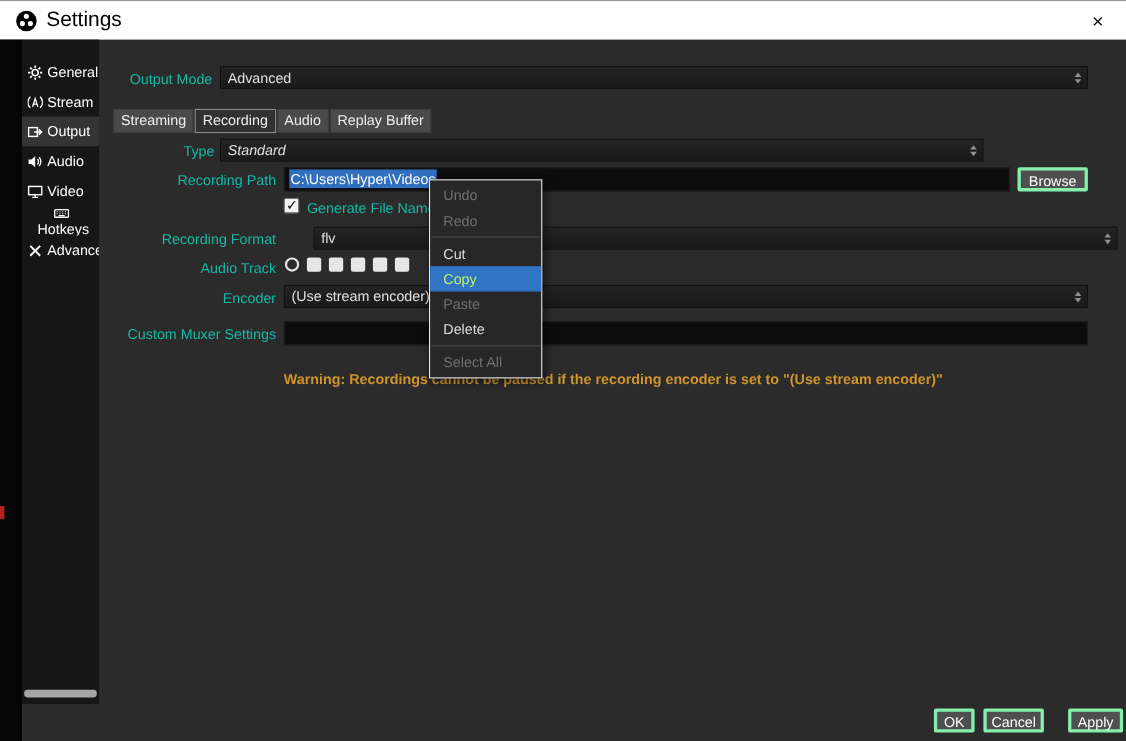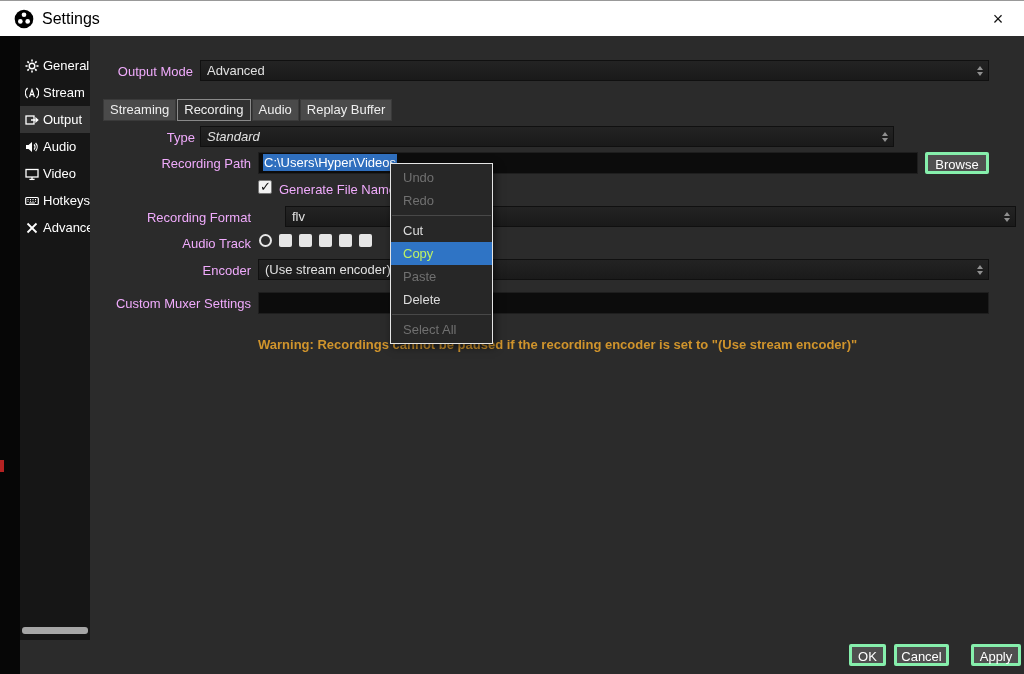--- a/index.html
+++ b/index.html
@@ -7,36 +7,36 @@
   body {
     position:relative; overflow:hidden;
     background:#2b2b2b;
     font-family:"Liberation Sans","DejaVu Sans",sans-serif;
     font-size:13px; color:#e0e0e0;
   }
 
   
   .titlebar{position:absolute;left:0;top:0;width:1024px;height:36px;background:#ffffff;display:flex;align-items:center;border-top:1px solid #999;}
   .titlebar .logo{margin-left:14px;width:20px;height:20px;flex:0 0 auto;}
-  .titlebar .title{margin-left:8px;color:#000;font-size:16px;}
+  .titlebar .title{margin-left:8px;color:#000;font-size:19px;}
   .titlebar .close{position:absolute;right:14px;top:6px;width:24px;height:24px;text-align:center;line-height:24px;color:#111;font-size:18px;cursor:default;}
 
   
   .left-strip{position:absolute;left:0;top:36px;width:20px;height:638px;background:#060606;}
   .red-mark{position:absolute;left:0;top:424px;width:4px;height:12px;background:#b42222;}
 
   
   .sidebar{position:absolute;left:20px;top:36px;width:70px;height:604px;background:#161616;overflow:hidden;}
   .side-item{position:absolute;left:0;width:70px;height:27px;display:flex;align-items:center;padding-left:5px;white-space:nowrap;overflow:hidden;color:#fff;}
   .side-item .sicon{width:14px;height:14px;margin-right:4px;flex:0 0 auto;}
   .side-item.selected{background:#343434;}
   .side-scrollbar{position:absolute;left:2px;bottom:6px;width:66px;height:7px;background:#a6a6a6;border-radius:3px;}
 
   
-  .lbl{position:absolute;color:#f0abfc;text-align:right;white-space:nowrap;}
+  .lbl{position:absolute;color:#14b8a6;text-align:right;white-space:nowrap;}
   .combo{position:absolute;height:21px;background:linear-gradient(#232323,#1a1a1a);border:1px solid #101010;color:#e0e0e0;line-height:19px;padding-left:6px;white-space:nowrap;overflow:hidden;}
   .combo .arrows{position:absolute;right:5px;top:50%;transform:translateY(-50%);display:flex;flex-direction:column;gap:2px;}
   .combo .arrows i{display:block;width:0;height:0;border-left:3.5px solid transparent;border-right:3.5px solid transparent;}
   .combo .arrows i.up{border-bottom:4px solid #909090;}
   .combo .arrows i.dn{border-top:4px solid #909090;}
   .tinput{position:absolute;height:22px;background:#0c0c0c;border:1px solid #1e1e1e;color:#dddddd;line-height:20px;padding-left:4px;white-space:nowrap;overflow:hidden;}
   .selected-text{background:#2f6fbe;color:#fff;padding:1px 1px;}
   .btn{position:absolute;height:22px;background:#4f4f4f;border:3px solid #86efac;border-radius:2px;color:#fff;text-align:center;line-height:20px;}
 
   
@@ -141,21 +141,21 @@
     <span class="sicon">
       <svg width="14" height="14" viewBox="0 0 14 14">
         <rect x="1" y="2.5" width="12" height="7.5" fill="none" stroke="#fff" stroke-width="1.3"></rect>
         <line x1="7" y1="10" x2="7" y2="12.4" stroke="#fff" stroke-width="1.3"></line>
         <line x1="4.4" y1="12.4" x2="9.6" y2="12.4" stroke="#fff" stroke-width="1.3"></line>
       </svg>
     </span>
     <span>Video</span>
   </div>
 
-  <div class="side-item" style="top:151px;">
+  <div class="side-item" style="top:151px;flex-direction:column;">
     <span class="sicon">
       <svg width="14" height="14" viewBox="0 0 14 14">
         <rect x="0.7" y="3.5" width="12.6" height="7" rx="1" fill="none" stroke="#fff" stroke-width="1.2"></rect>
         <path d="M2.5 5.5 h1 M5 5.5 h1 M7.5 5.5 h1 M10 5.5 h1 M2.5 7.3 h1 M5 7.3 h1 M7.5 7.3 h1 M10 7.3 h1 M4.2 9 h5.6" stroke="#fff" stroke-width="1" fill="none"></path>
       </svg>
     </span>
     <span>Hotkeys</span>
   </div>
 
   <div class="side-item" style="top:178px;">

